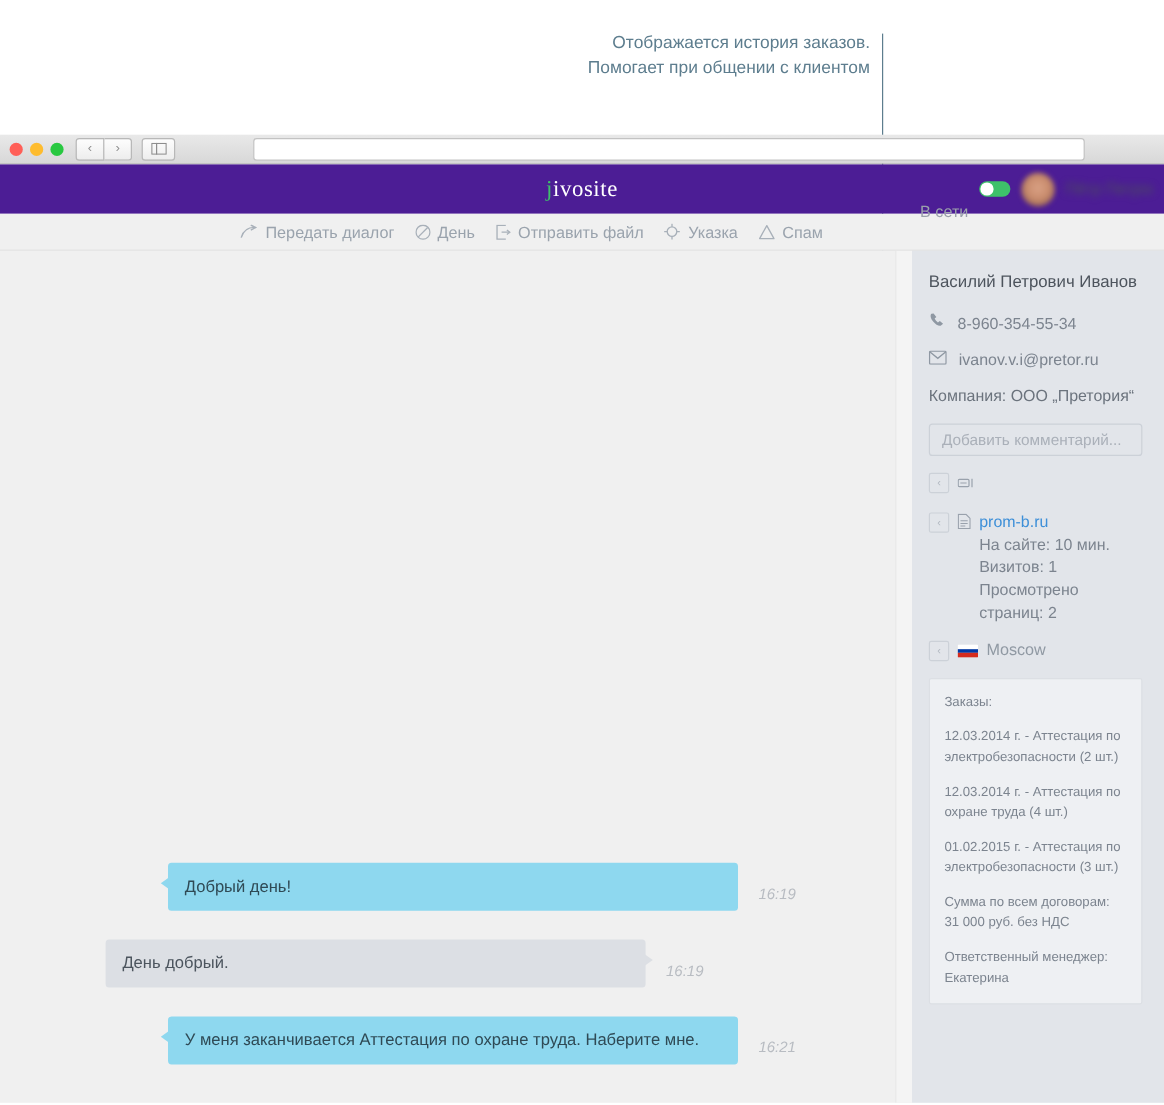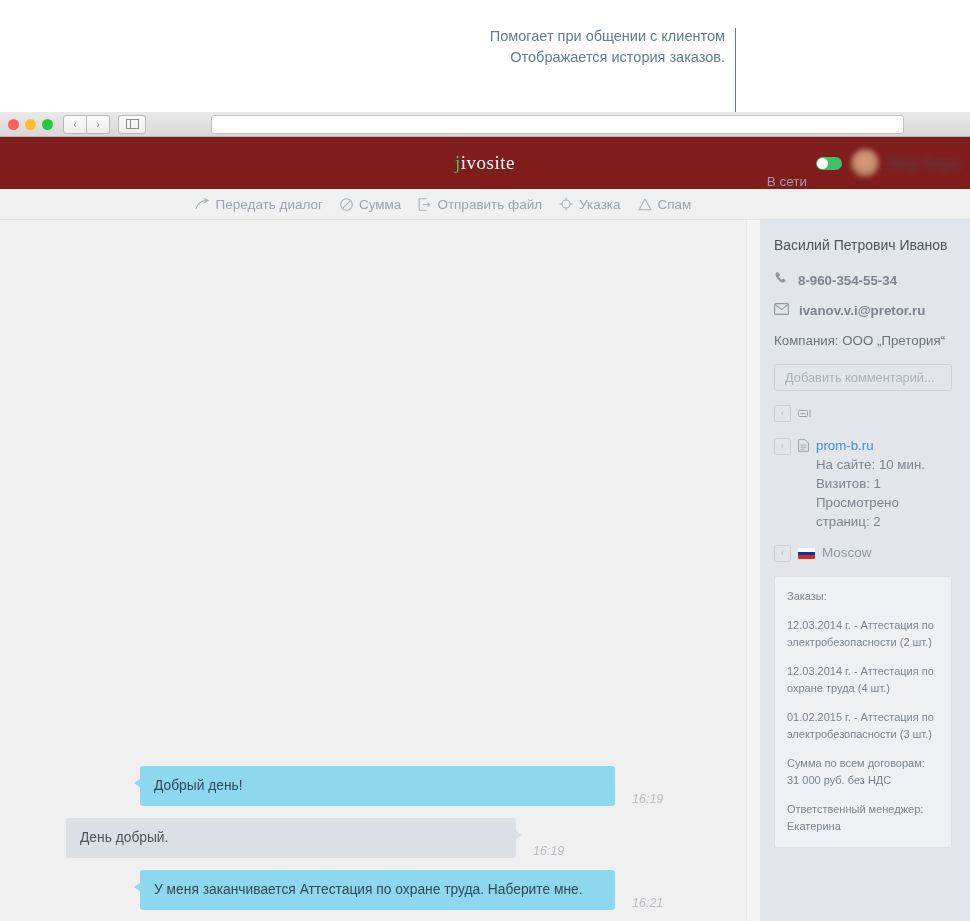--- a/index.html
+++ b/index.html
@@ -49,21 +49,21 @@
     width:26px;height:17px;border:1px solid #b8b8b8;border-radius:3px;
     background:linear-gradient(#fdfdfd,#ededed);display:flex;align-items:center;justify-content:center;
   }
   .urlbar{
     flex:1;height:17px;background:#ffffff;border:1px solid #c3c3c3;border-radius:3px;
     margin-left:65px;margin-right:58px;
   }
 
   
   .app-header{
-    height:52px;background:#7f1d1d;display:flex;align-items:center;position:relative;
+    height:41px;background:#4c1d95;display:flex;align-items:center;position:relative;
   }
   .logo{
     position:absolute;left:0;right:0;text-align:center;color:#ffffff;
     font-size:19px;letter-spacing:.5px;font-family:"Liberation Serif","DejaVu Serif",serif;
   }
   .logo .dot{color:#3ec16a;}
   .hdr-right{
     position:absolute;right:10px;display:flex;align-items:center;gap:9px;
   }
   .online-lbl{color:#9aa0ab;font-size:13.5px;margin-top:37px;}
@@ -95,46 +95,46 @@
   
   .app-body{display:flex;height:710px;}
   .chat-col{width:760px;background:#f0f0f0;position:relative;display:flex;flex-direction:column;}
   .chat-scroll{flex:1;position:relative;overflow:hidden;}
   .scrollgutter{
     position:absolute;right:0;top:0;width:13px;height:100%;background:#f4f4f4;
     border-left:1px solid #e8e8e8;
   }
 
   .msgs{position:absolute;left:0;right:0;bottom:8px;padding:0 12px 0 0;}
-  .row{display:flex;align-items:flex-end;margin-bottom:12px;position:relative;}
+  .row{display:flex;align-items:center;margin-bottom:24px;position:relative;}
   .bubble{
     position:relative;padding:11px 14px;font-size:13.8px;line-height:18px;border-radius:3px;
     box-sizing:border-box;
   }
   .row.client{padding-left:140px;}
   .row.client .bubble{background:#8ed8ef;color:#2f4a55;width:475px;}
   .row.client .bubble:after{
     content:"";position:absolute;left:-6px;top:12px;width:0;height:0;
     border-top:5px solid transparent;border-bottom:5px solid transparent;border-right:7px solid #8ed8ef;
   }
-  .row.agent{padding-left:66px;}
+  .row.agent{padding-left:88px;}
   .row.agent .bubble{background:#dcdfe4;color:#4c555e;width:450px;}
   .row.agent .bubble:after{
     content:"";position:absolute;right:-6px;top:12px;width:0;height:0;
     border-top:5px solid transparent;border-bottom:5px solid transparent;border-left:7px solid #dcdfe4;
   }
   .time{color:#b8bcc2;font-size:12.5px;margin-left:17px;margin-top:12px;white-space:nowrap;font-style:italic;}
 
   
   .sidebar{
     width:210px;background:#e2e5ea;box-sizing:border-box;padding:16px 18px 0 14px;
     color:#7c848f;font-size:13.3px;line-height:19px;position:relative;
   }
   .client-name{color:#4d545d;font-size:14px;margin-bottom:16px;}
-  .contact{display:flex;align-items:center;gap:10px;margin-bottom:11px;color:#7c848f;font-weight:bold;}
+  .contact{display:flex;align-items:center;gap:10px;margin-bottom:11px;color:#7c848f;}
   .contact svg{flex:none;}
   .company{margin-bottom:14px;color:#6b737d;}
   .comment-box{
     height:27px;border:1px solid #ccd1d8;border-radius:3px;background:#e2e5ea;
     display:flex;align-items:center;padding:0 10px;color:#aab0b9;font-size:12.8px;
     box-sizing:border-box;margin-bottom:12px;
   }
   .srow{display:flex;gap:7px;margin-bottom:12px;align-items:flex-start;}
   .collapse{
     flex:none;width:15px;height:15px;border:1px solid #ccd1d8;border-radius:2px;
@@ -159,22 +159,22 @@
   }
   .orders p{margin:0 0 11px 0;color:#7c848f;font-size:11px;line-height:17.5px;}
   .orders p:last-child{margin-bottom:0;}
 </style>
 </head>
 <body>
 
 <div class="page">
 
   <div class="callout-text">
+    <div>Отображается история заказов.</div>
     <div>Помогает при общении с клиентом</div>
-    <div>Отображается история заказов.</div>
   </div>
   <div class="callout-line-v"></div>
   <div class="callout-line-h"></div>
   <div class="callout-dot"></div>
 
   <div class="browser">
 
     <div class="chrome">
       <div class="traffic">
         <span class="tl r"></span>
@@ -218,21 +218,21 @@
         <span>Передать диалог</span>
       </div>
 
       <div class="tb-item">
         <span>
           <svg width="13" height="13" viewBox="0 0 13 13">
               <circle cx="6.5" cy="6.5" r="5.8" fill="none" stroke="#a8b0b9" stroke-width="1.1"></circle>
               <line x1="2.6" y1="10.4" x2="10.4" y2="2.6" stroke="#a8b0b9" stroke-width="1.1"></line>
             </svg>
         </span>
-        <span>Сумма</span>
+        <span>День</span>
       </div>
 
       <div class="tb-item">
         <span>
           <svg width="13" height="13" viewBox="0 0 13 13">
               <path d="M8.5 .8 H1.2 V12.2 H8.5" fill="none" stroke="#a8b0b9" stroke-width="1.1"></path>
               <line x1="5" y1="6.5" x2="11.5" y2="6.5" stroke="#a8b0b9" stroke-width="1.1"></line>
               <path d="M9.4 4.6 L11.8 6.5 L9.4 8.4" fill="none" stroke="#a8b0b9" stroke-width="1.1"></path>
             </svg>
         </span>

